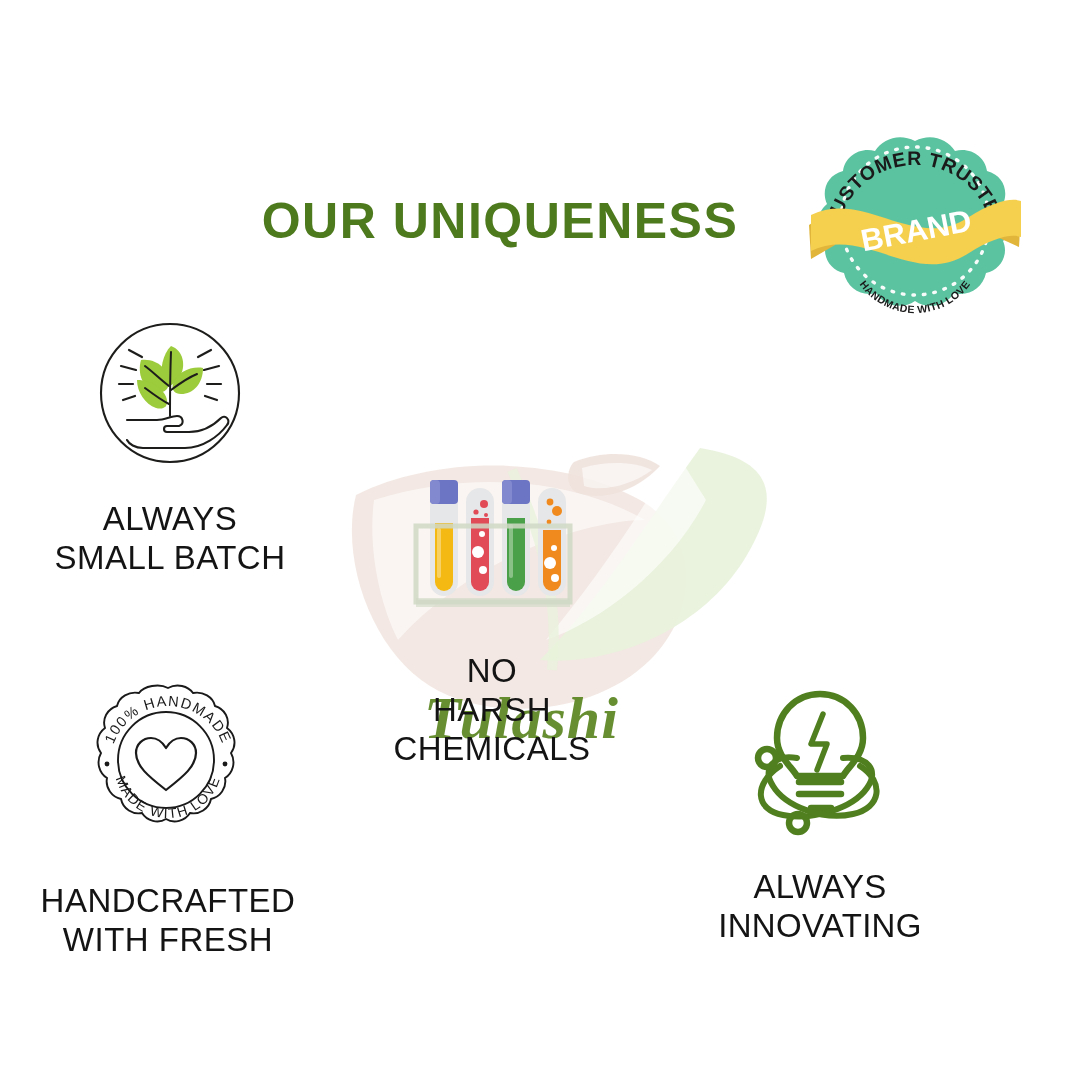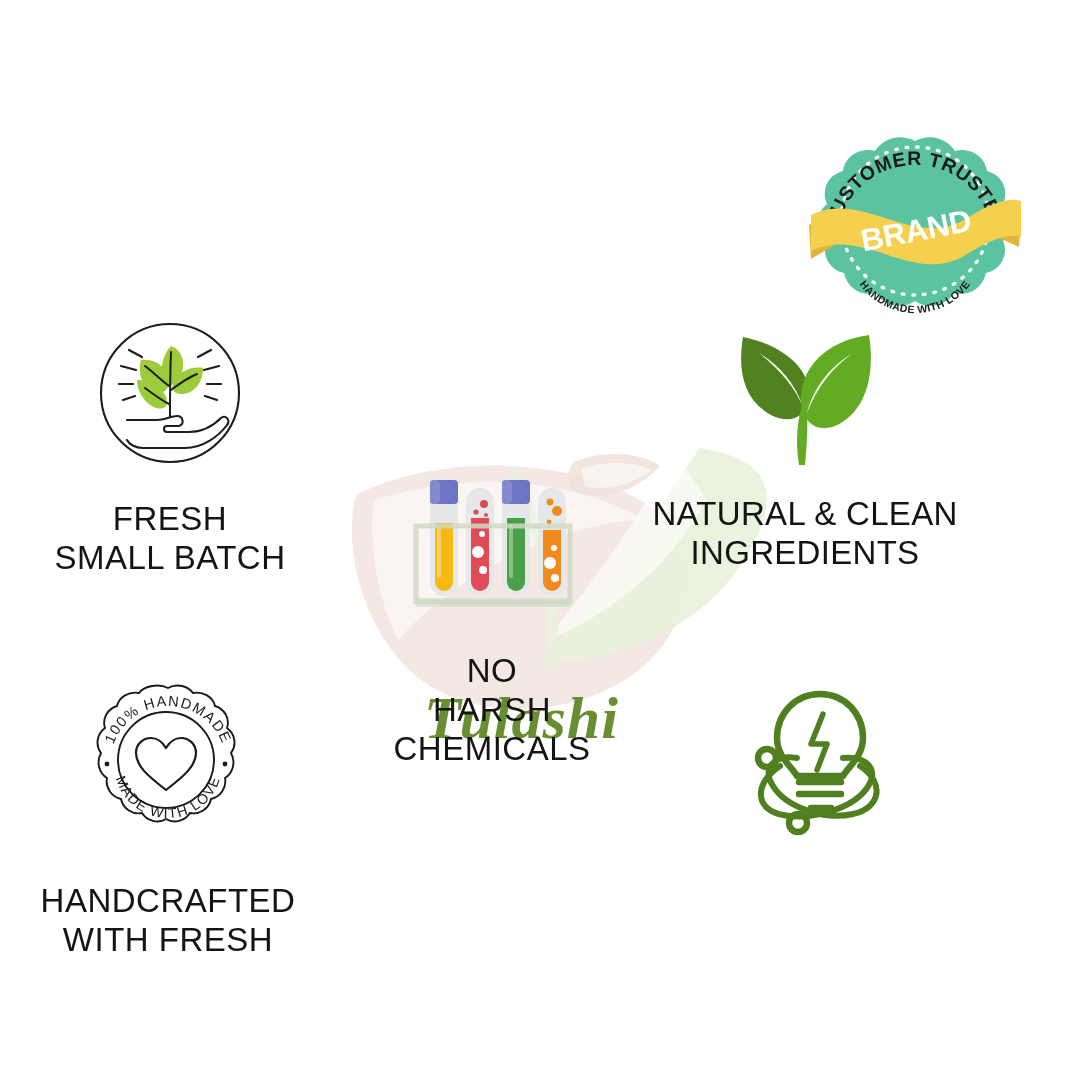--- a/index.html
+++ b/index.html
@@ -74,20 +74,21 @@
     <path d="M676 452 C640 516 592 584 546 640 C604 620 672 566 706 500 Z" fill="#ffffff" opacity="0.6"></path>
 
     <path d="M574 462 C604 450 640 452 660 466 C636 492 600 502 576 492 C566 486 566 470 574 462 Z" fill="#efe0da" opacity="0.85"></path>
     <path d="M582 468 C608 460 636 462 652 470 C630 486 602 492 584 486 Z" fill="#ffffff" opacity="0.55"></path>
 
     <path d="M512 470 C540 530 560 600 552 670" stroke="#e9f2dc" stroke-width="10" fill="none" opacity="0.8"></path>
   </svg>
 
   <div class="wm-script">Tulashi</div>
 
+  <div class="title">OUR UNIQUENESS</div>
 
   <svg class="badge" viewBox="0 0 220 205">
     <defs>
       <path id="arcTop" d="M 32 118 A 78 78 0 0 1 188 118"></path>
       <path id="arcBot" d="M 42 120 A 68 68 0 0 0 178 120"></path>
     </defs>
 
     <g>
       <path d="M110 16
                C126 8 142 14 150 26
@@ -153,38 +154,24 @@
         <path d="M85 108 C85 92 85 68 86 44"></path>
         <path d="M84 78 C76 72 68 64 60 58"></path>
         <path d="M86 82 C94 76 102 70 112 66"></path>
         <path d="M84 96 C76 92 68 86 60 80"></path>
       </g>
 
       <g stroke="#1d1d1b" stroke-width="2.1" fill="#ffffff" stroke-linecap="round" stroke-linejoin="round">
         <path d="M42 112 L72 112 C80 112 86 108 92 108 C98 108 100 116 94 118 L82 118 C78 118 78 124 82 124 L104 124 C122 124 132 114 136 110 C140 106 146 112 142 117 C134 128 118 140 100 140 L58 140 C50 140 44 136 42 132"></path>
       </g>
     </svg>
-    <div class="cap">FRESH
+    <div class="cap">ALWAYS
 SMALL BATCH</div>
   </div>
 
-  <div class="feat" id="feat-natural">
-    <svg class="icon" width="180" height="150" viewBox="0 0 180 150">
-
-      <path d="M28 12 C22 48 30 76 56 90 C76 100 92 92 94 72 C96 44 68 20 28 12 Z" fill="#52821f"></path>
-      <path d="M44 28 C64 44 80 62 88 82 C80 58 64 40 44 28 Z" fill="#ffffff" opacity="0.92"></path>
-
-      <path d="M154 10 C110 16 84 44 86 78 C88 100 106 110 126 98 C152 82 160 48 154 10 Z" fill="#62ab22"></path>
-      <path d="M138 28 C114 42 98 64 92 88 C102 62 118 42 138 28 Z" fill="#ffffff" opacity="0.92"></path>
-
-      <path d="M84 140 C80 116 82 92 90 72 C94 92 92 118 90 140 Z" fill="#62ab22"></path>
-    </svg>
-    <div class="cap">NATURAL &amp; CLEAN
-INGREDIENTS</div>
-  </div>
 
   <div class="feat" id="feat-chem">
     <svg class="icon" width="185" height="165" viewBox="0 0 185 165">
 
       <g fill="#e6e7e8">
         <rect x="30" y="28" width="28" height="108" rx="14"></rect>
         <rect x="66" y="28" width="28" height="108" rx="14"></rect>
         <rect x="102" y="28" width="28" height="108" rx="14"></rect>
         <rect x="138" y="28" width="28" height="108" rx="14"></rect>
       </g>
@@ -293,15 +280,16 @@
         <path d="M64 110 H106"></path>
         <path d="M76 124 H96"></path>
 
         <path d="M45 82 C18 100 20 126 48 131 C78 137 118 124 132 104 C145 86 132 72 108 74" stroke-width="6"></path>
         <path d="M125 82 C150 98 146 124 118 130 C88 137 50 122 38 102 C26 84 40 70 62 74" stroke-width="6"></path>
 
         <circle cx="32" cy="74" r="9"></circle>
         <circle cx="63" cy="139" r="9"></circle>
       </g>
     </svg>
+    <div class="cap">ALWAYS INNOVATING</div>
   </div>
 
 </div>
 
 </body></html>

